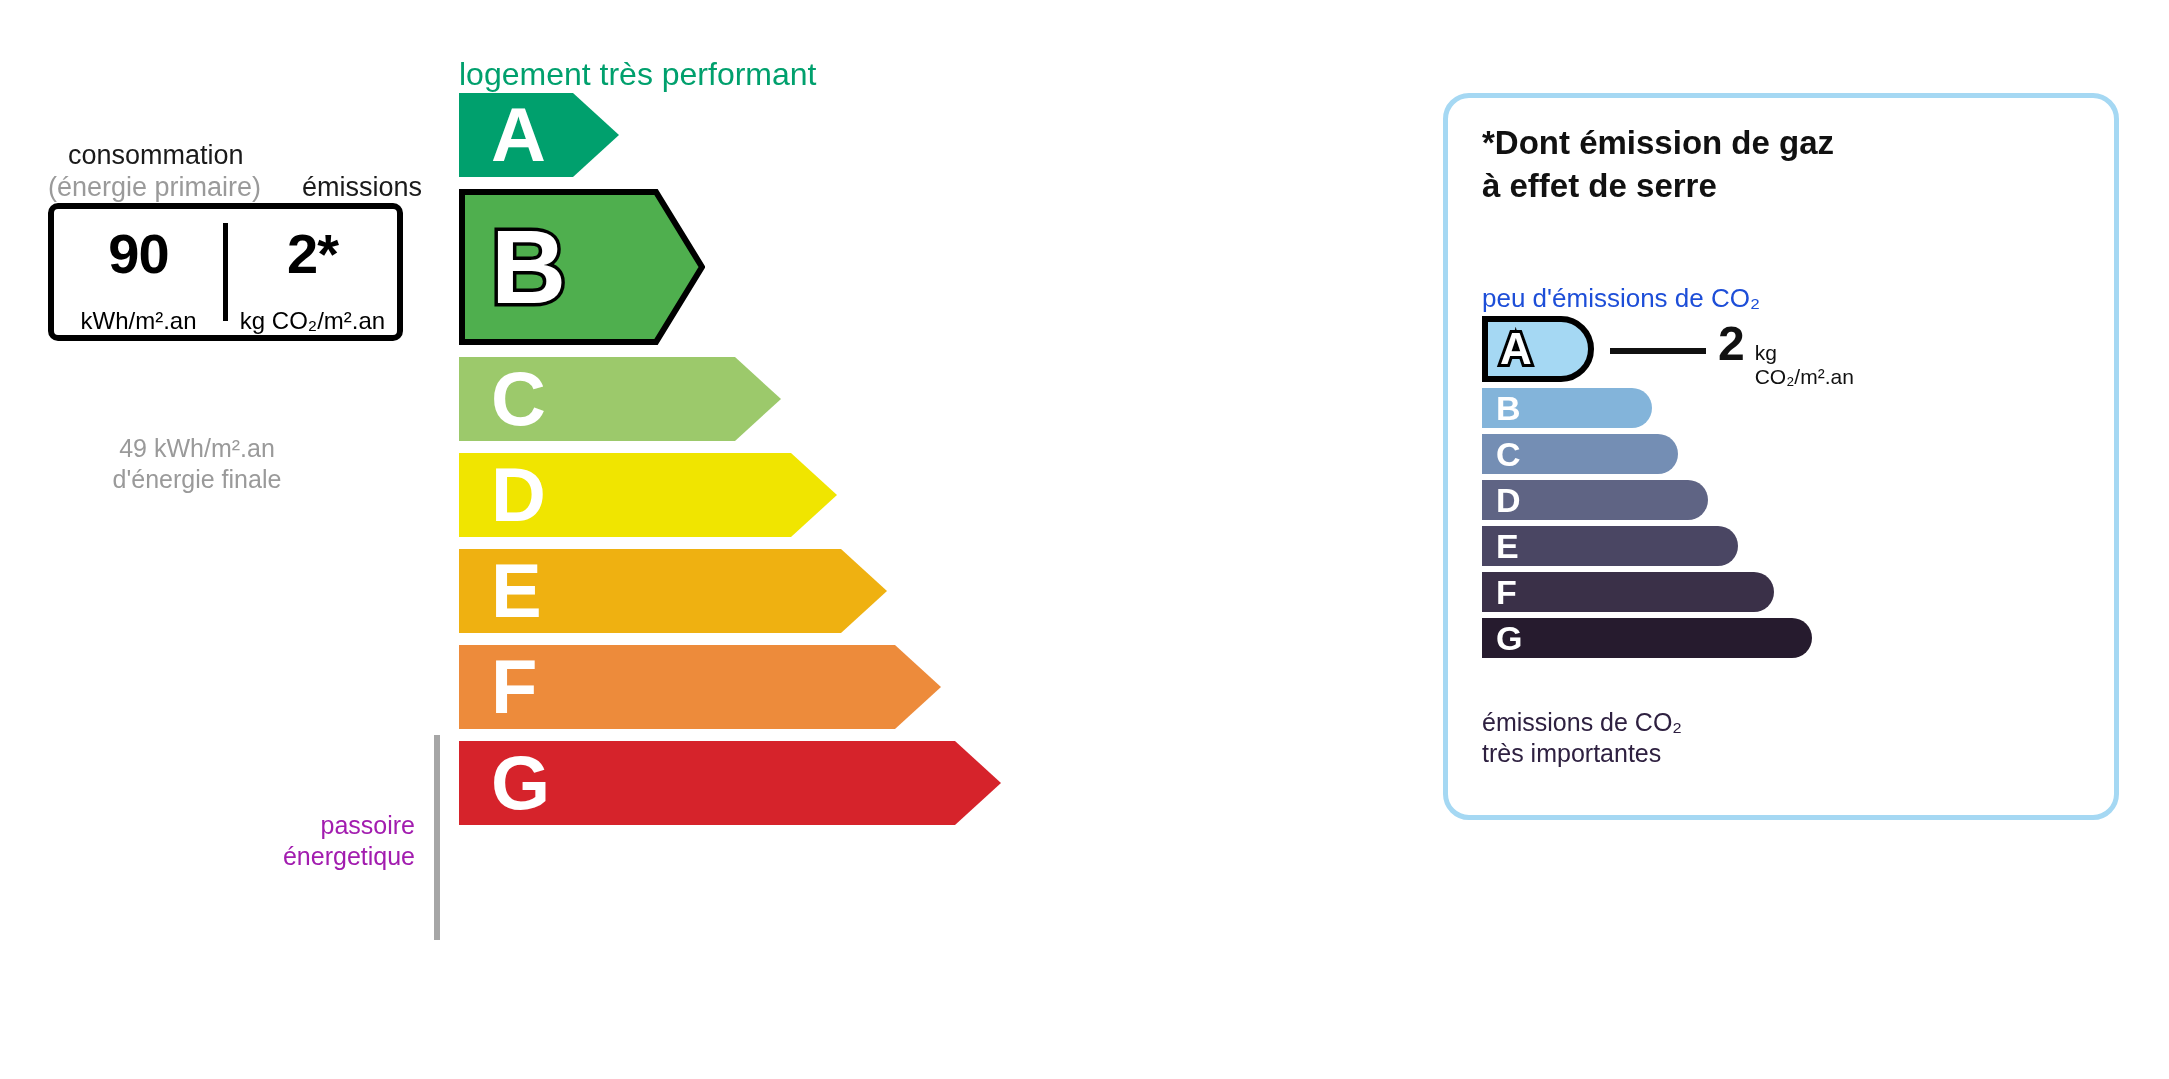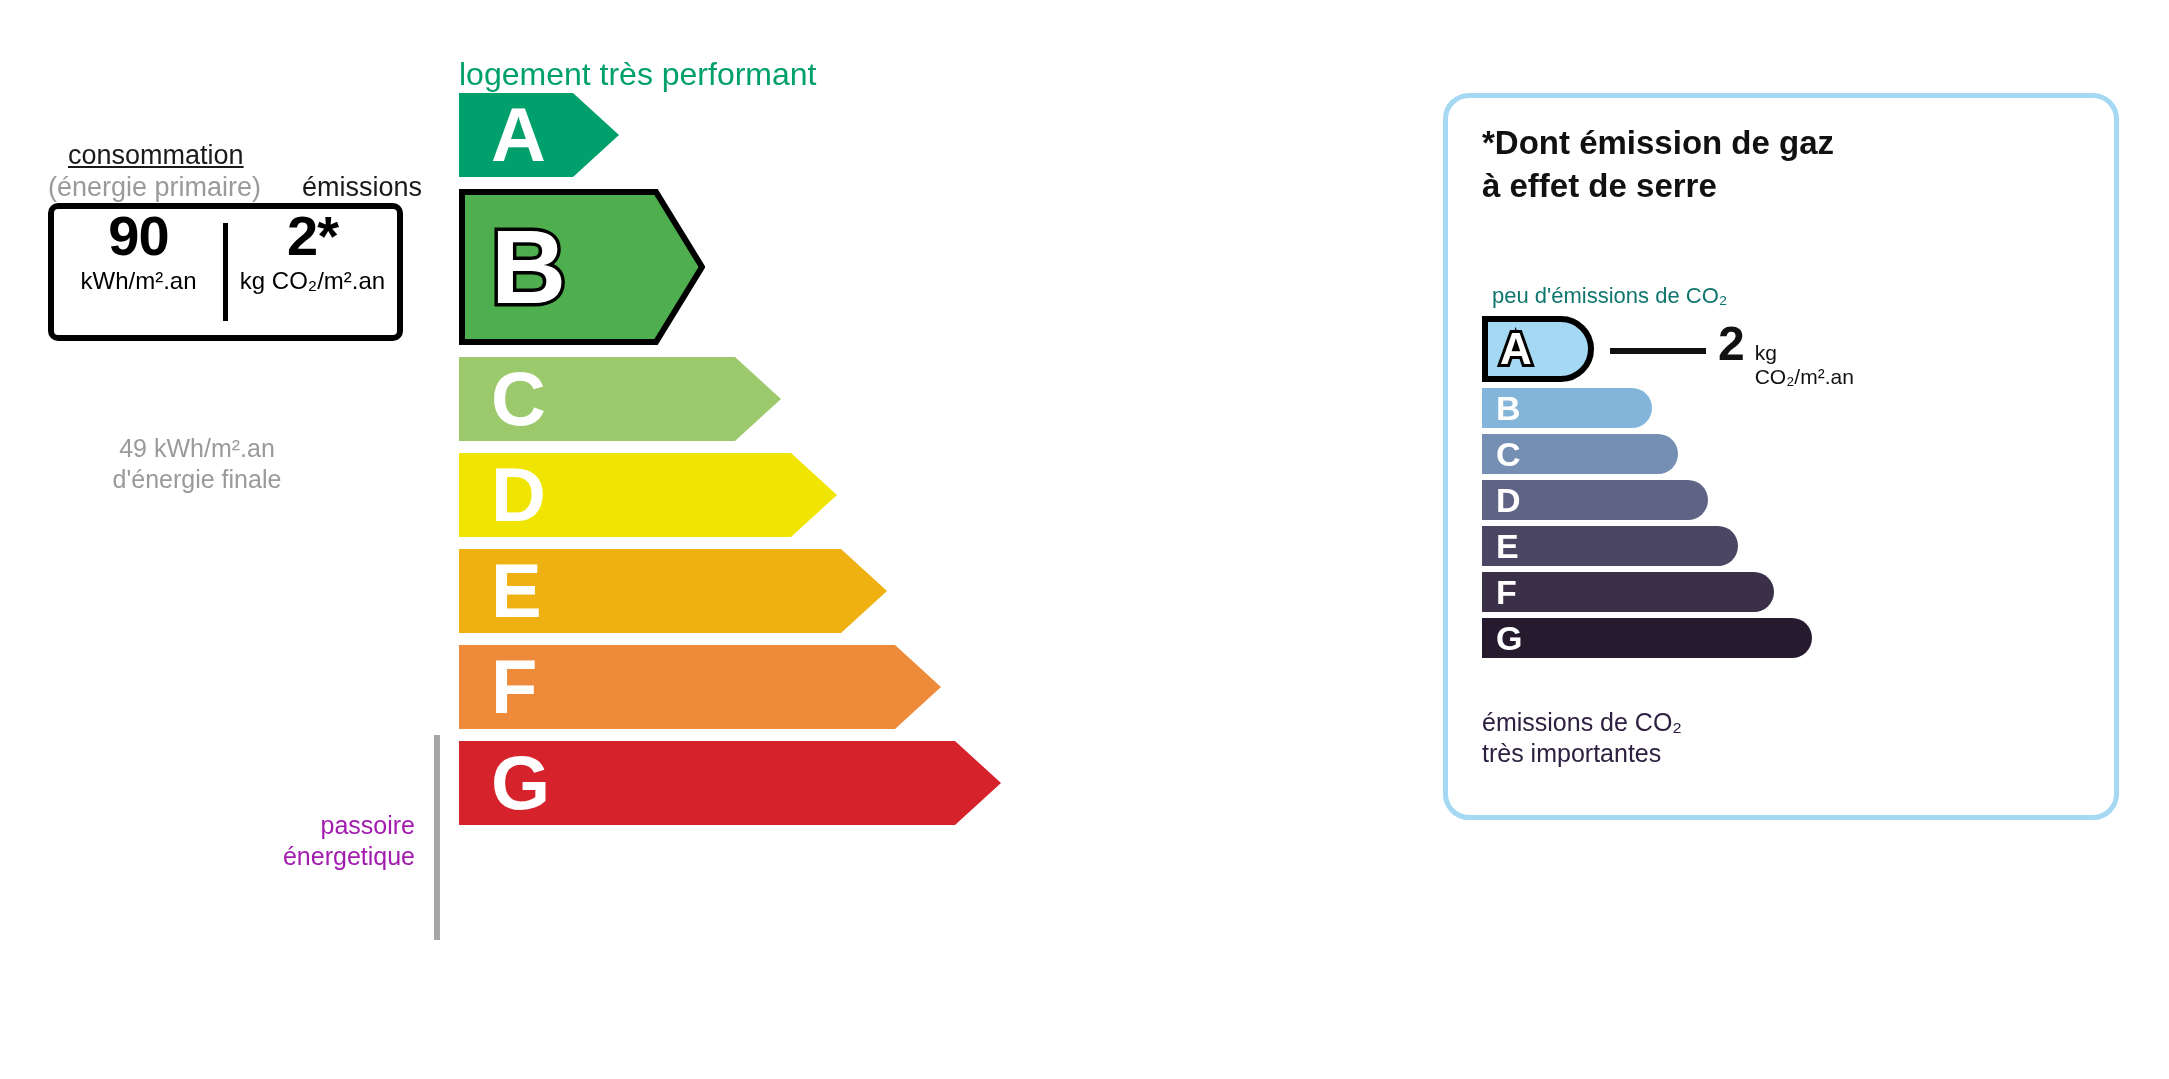--- a/index.html
+++ b/index.html
@@ -15,21 +15,21 @@
     overflow: hidden;
   }
 
   
   #dpe-root { position: absolute; left: 0; top: 0; width: 2169px; height: 1079px; }
 
   .lbl { position: absolute; white-space: pre; }
 
   #consommation-label {
     left: 68px; top: 140px;
-    font-size: 27px; color: #1a1a1a; text-decoration: underline;
+    font-size: 27px; color: #1a1a1a;
   }
   #energie-primaire-label {
     left: 48px; top: 172px;
     font-size: 27px; color: #9a9a9a;
   }
   #emissions-label {
     left: 302px; top: 172px;
     font-size: 27px; color: #1a1a1a;
   }
 
@@ -43,21 +43,22 @@
     box-sizing: border-box;
     background: #fff;
     display: flex;
     align-items: stretch;
   }
   .value-cell {
     flex: 1 1 0;
     display: flex;
     flex-direction: column;
     align-items: center;
-    justify-content: flex-start;
+    justify-content: space-between;
+    margin-top: 18px;
   }
   #value-divider {
     width: 5px;
     background: #000;
     margin: 14px 0;
     flex: 0 0 5px;
   }
   .value-num {
     font-size: 56px;
     font-weight: 700;
@@ -142,23 +143,23 @@
   #co2-title {
     position: absolute;
     left: 34px; top: 24px;
     font-size: 33px;
     font-weight: 700;
     color: #111;
     line-height: 1.3;
   }
   #co2-top-caption {
     position: absolute;
-    left: 44px; top: 185px;
-    font-size: 22px;
-    color: #0f766e;
+    left: 34px; top: 185px;
+    font-size: 26px;
+    color: #1d4ed8;
   }
   #co2-bottom-caption {
     position: absolute;
     left: 34px; top: 609px;
     font-size: 25px;
     color: #2E2040;
     line-height: 1.25;
   }
   #co2-bars { position: absolute; left: 34px; top: 218px; }
   .co2-row { position: relative; margin-bottom: 6px; }

